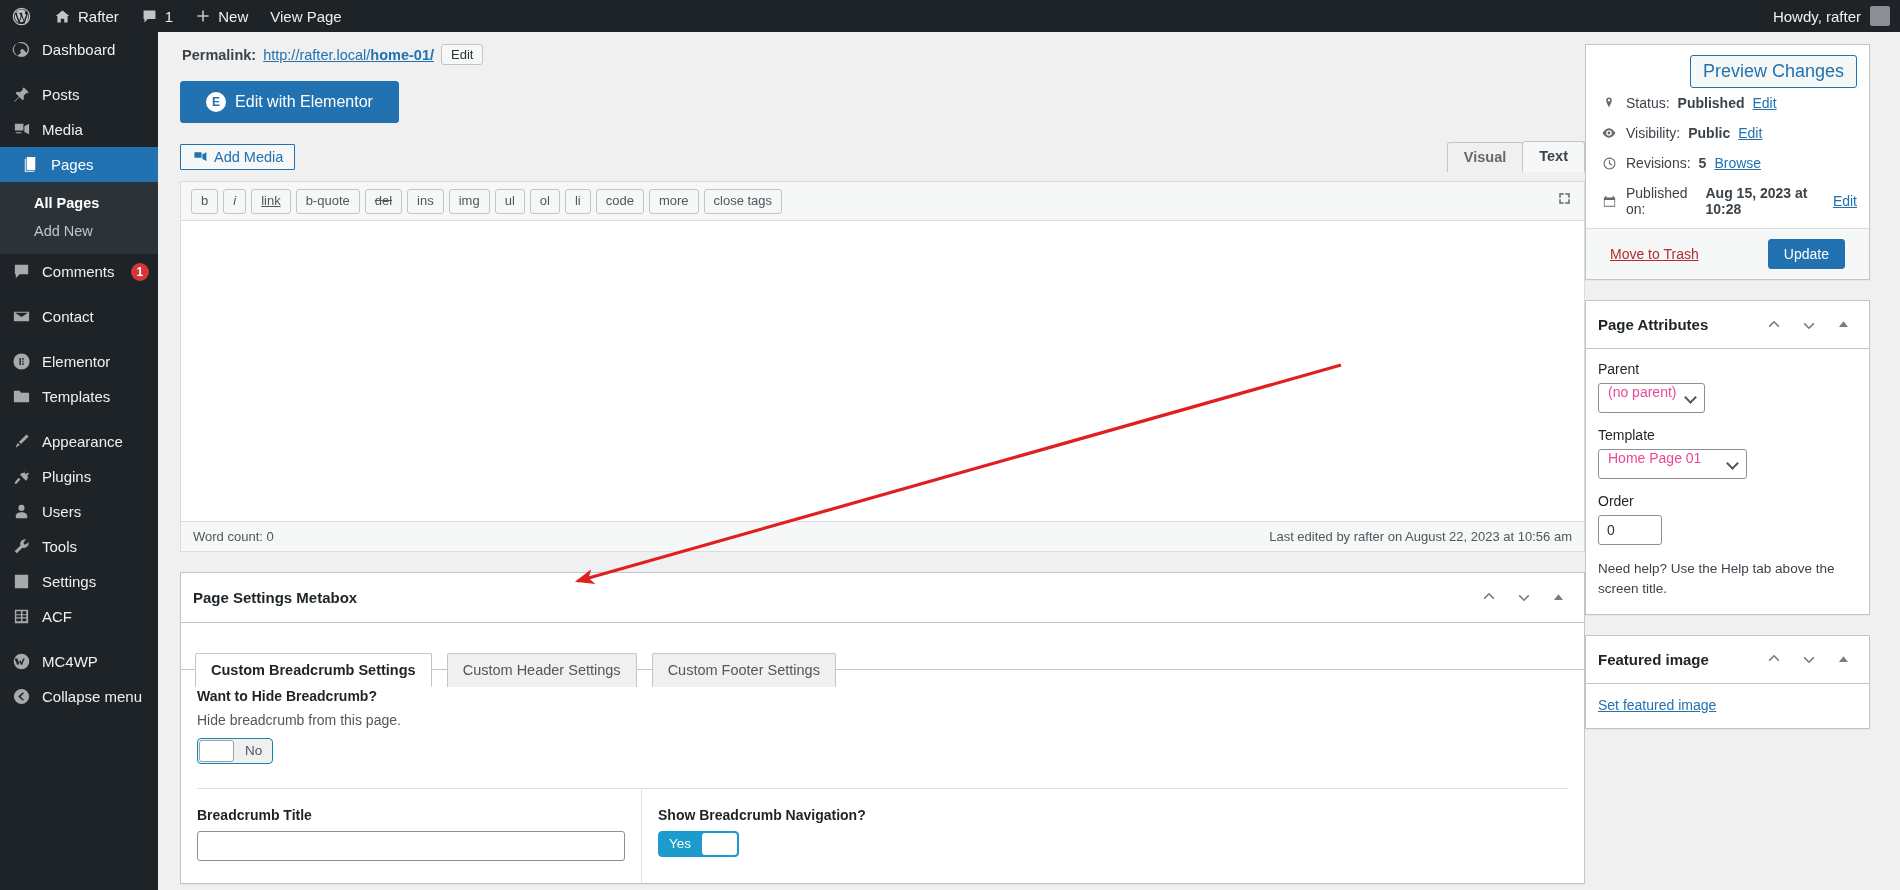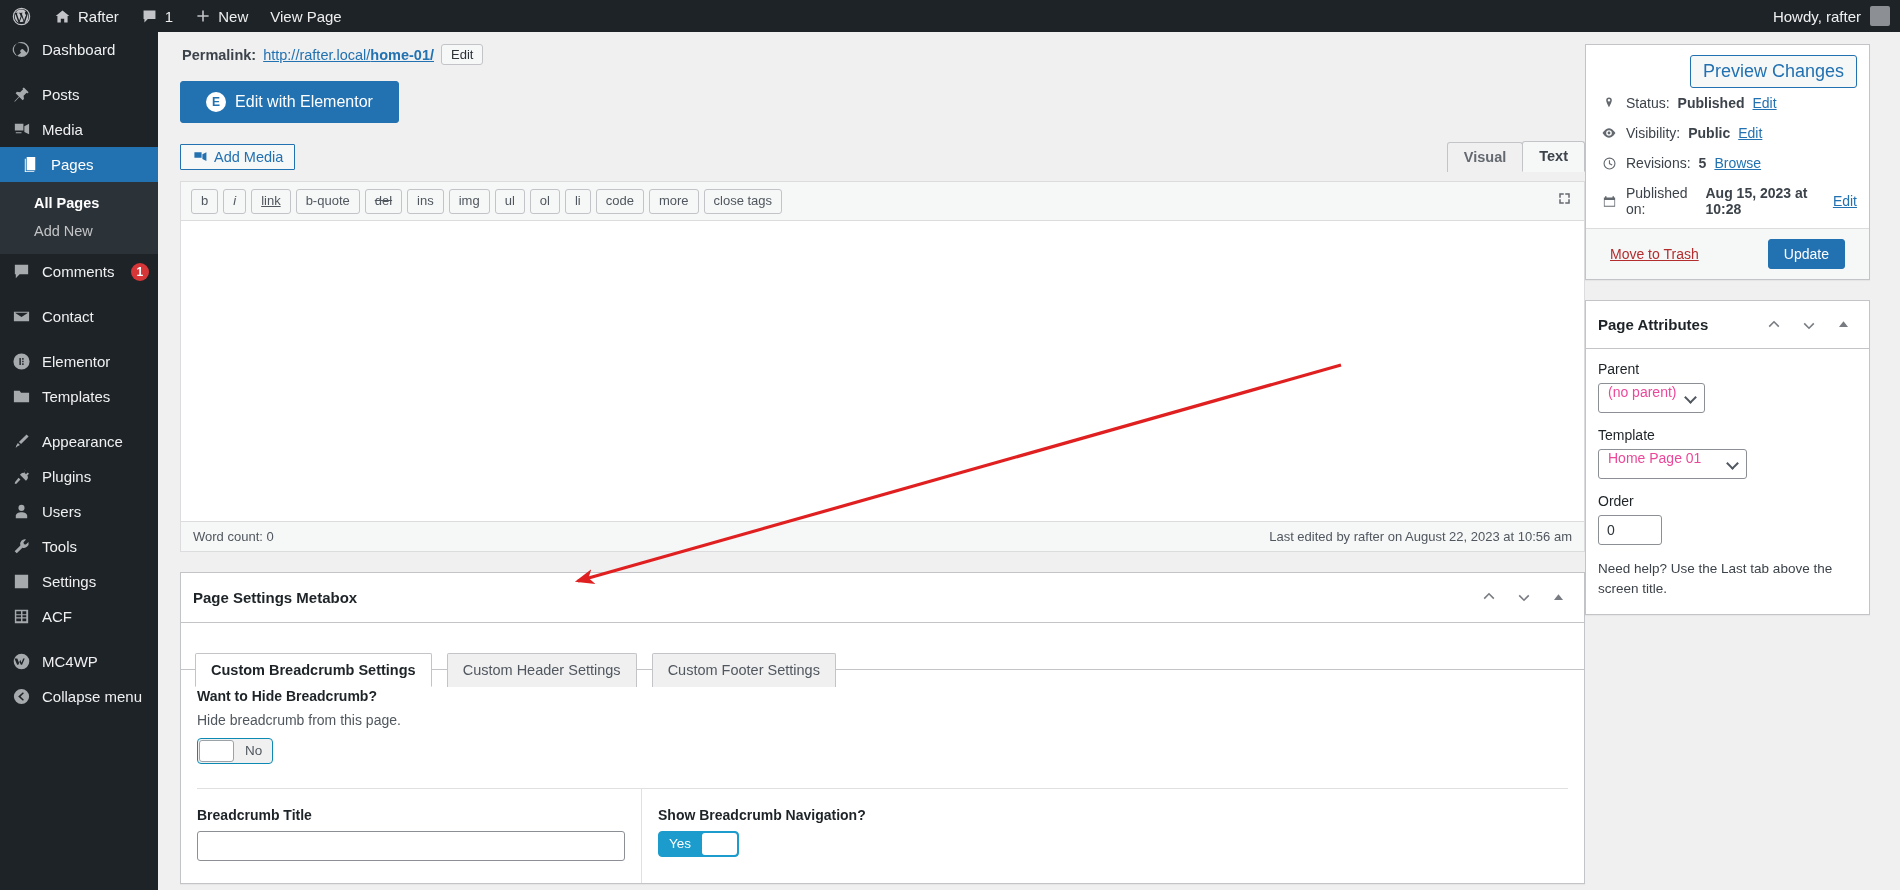--- a/index.html
+++ b/index.html
@@ -650,24 +650,49 @@
         </div>
 
         <div class="attr-label mt">Template</div>
         <div class="select wide">
           <span>Home Page 01</span>
         </div>
 
         <div class="attr-label mt">Order</div>
         <input class="num-input" type="text" value="0" style="">
 
-        <div class="help-text">Need help? Use the Last tab above the screen title.</div>
+        <div class="help-text">Need help? Use the Help tab above the screen title.</div>
       </div>
     </div>
 
+    <div class="panel">
+      <div class="panel-header">
+        <span class="panel-title">Featured image</span>
+        <div class="mb-handles">
+          <span class="mb-handle">
+            <svg width="16" height="16" viewBox="0 0 20 20" fill="none" stroke="#787c82" stroke-width="2">
+                <path d="M4 12l6-6 6 6"></path>
+              </svg>
+          </span>
+          <span class="mb-handle">
+            <svg width="16" height="16" viewBox="0 0 20 20" fill="none" stroke="#787c82" stroke-width="2">
+                <path d="M4 8l6 6 6-6"></path>
+              </svg>
+          </span>
+          <span class="mb-handle">
+            <svg width="13" height="13" viewBox="0 0 20 20" fill="#787c82">
+                <path d="M10 5l7 9H3l7-9z"></path>
+              </svg>
+          </span>
+        </div>
+      </div>
+      <div class="panel-body">
+        <span class="link featured-link">Set featured image</span>
+      </div>
+    </div>
   </div>
 </div>
 
 <svg class="arrow-overlay" viewBox="0 0 1900 890">
   <defs>
     <marker id="arrowhead" markerWidth="6" markerHeight="6" refX="5" refY="3" orient="auto">
       <path d="M6,3 L0,0.6 L1.6,3 L0,5.4 Z" fill="#e02020"></path>
     </marker>
   </defs>
   <line x1="1341" y1="365" x2="578" y2="581" stroke="#e02020" stroke-width="3.2" marker-end="url(#arrowhead)"></line>

